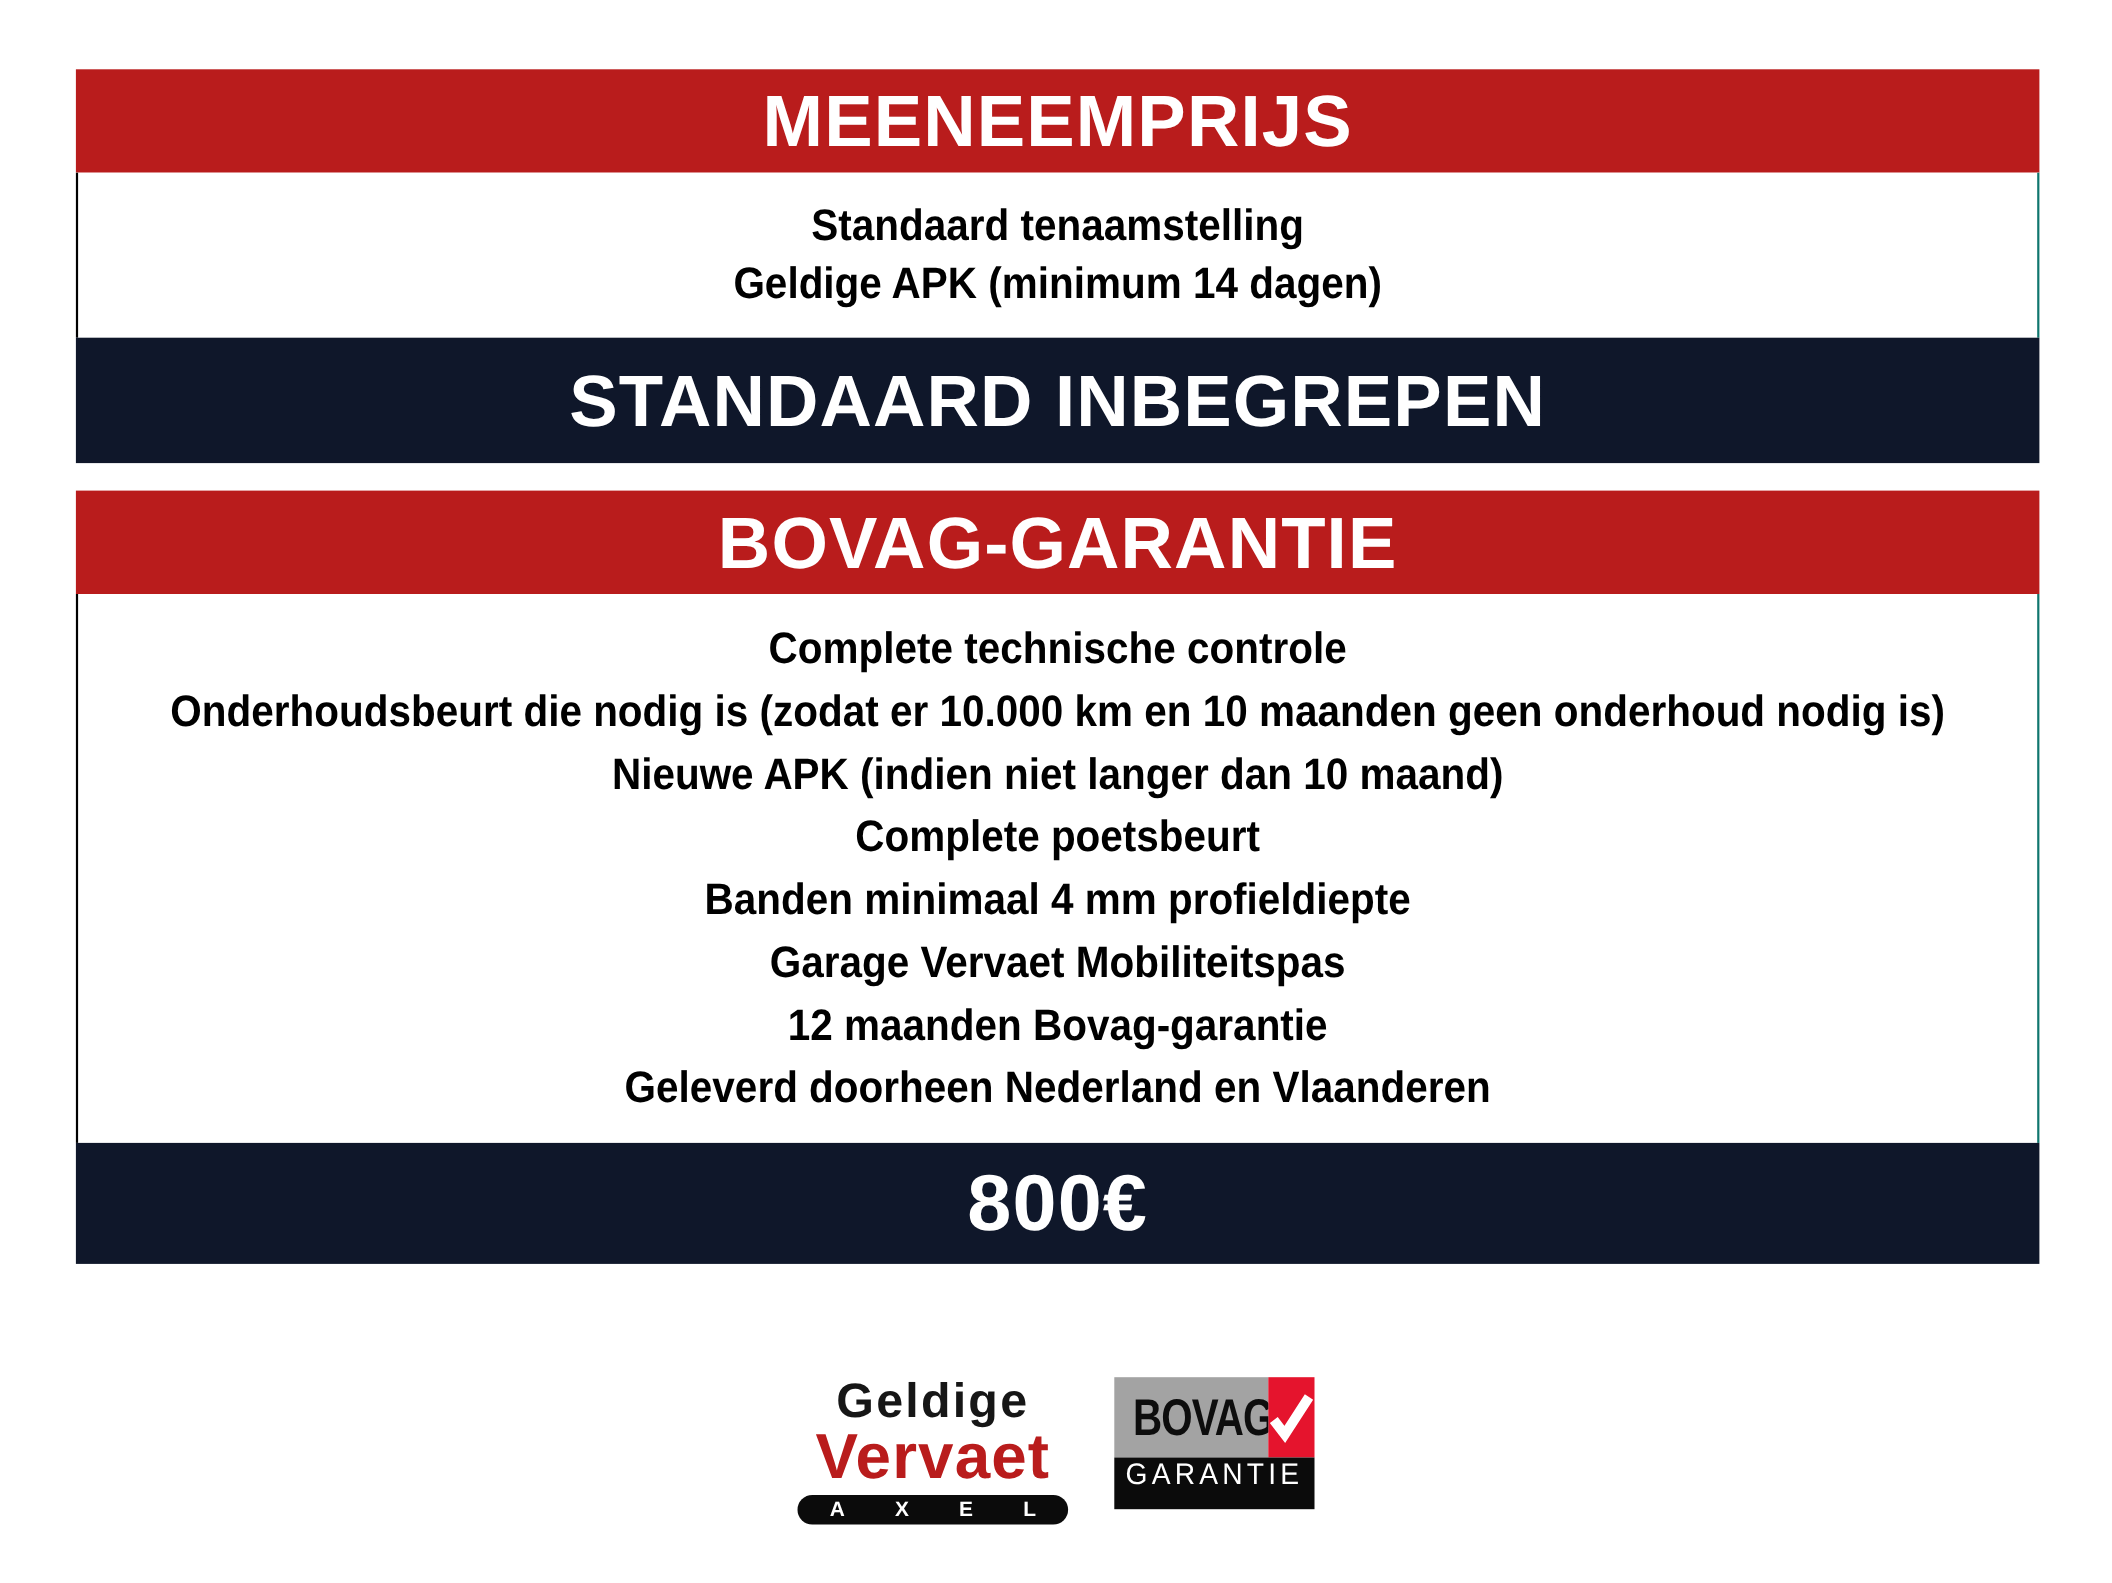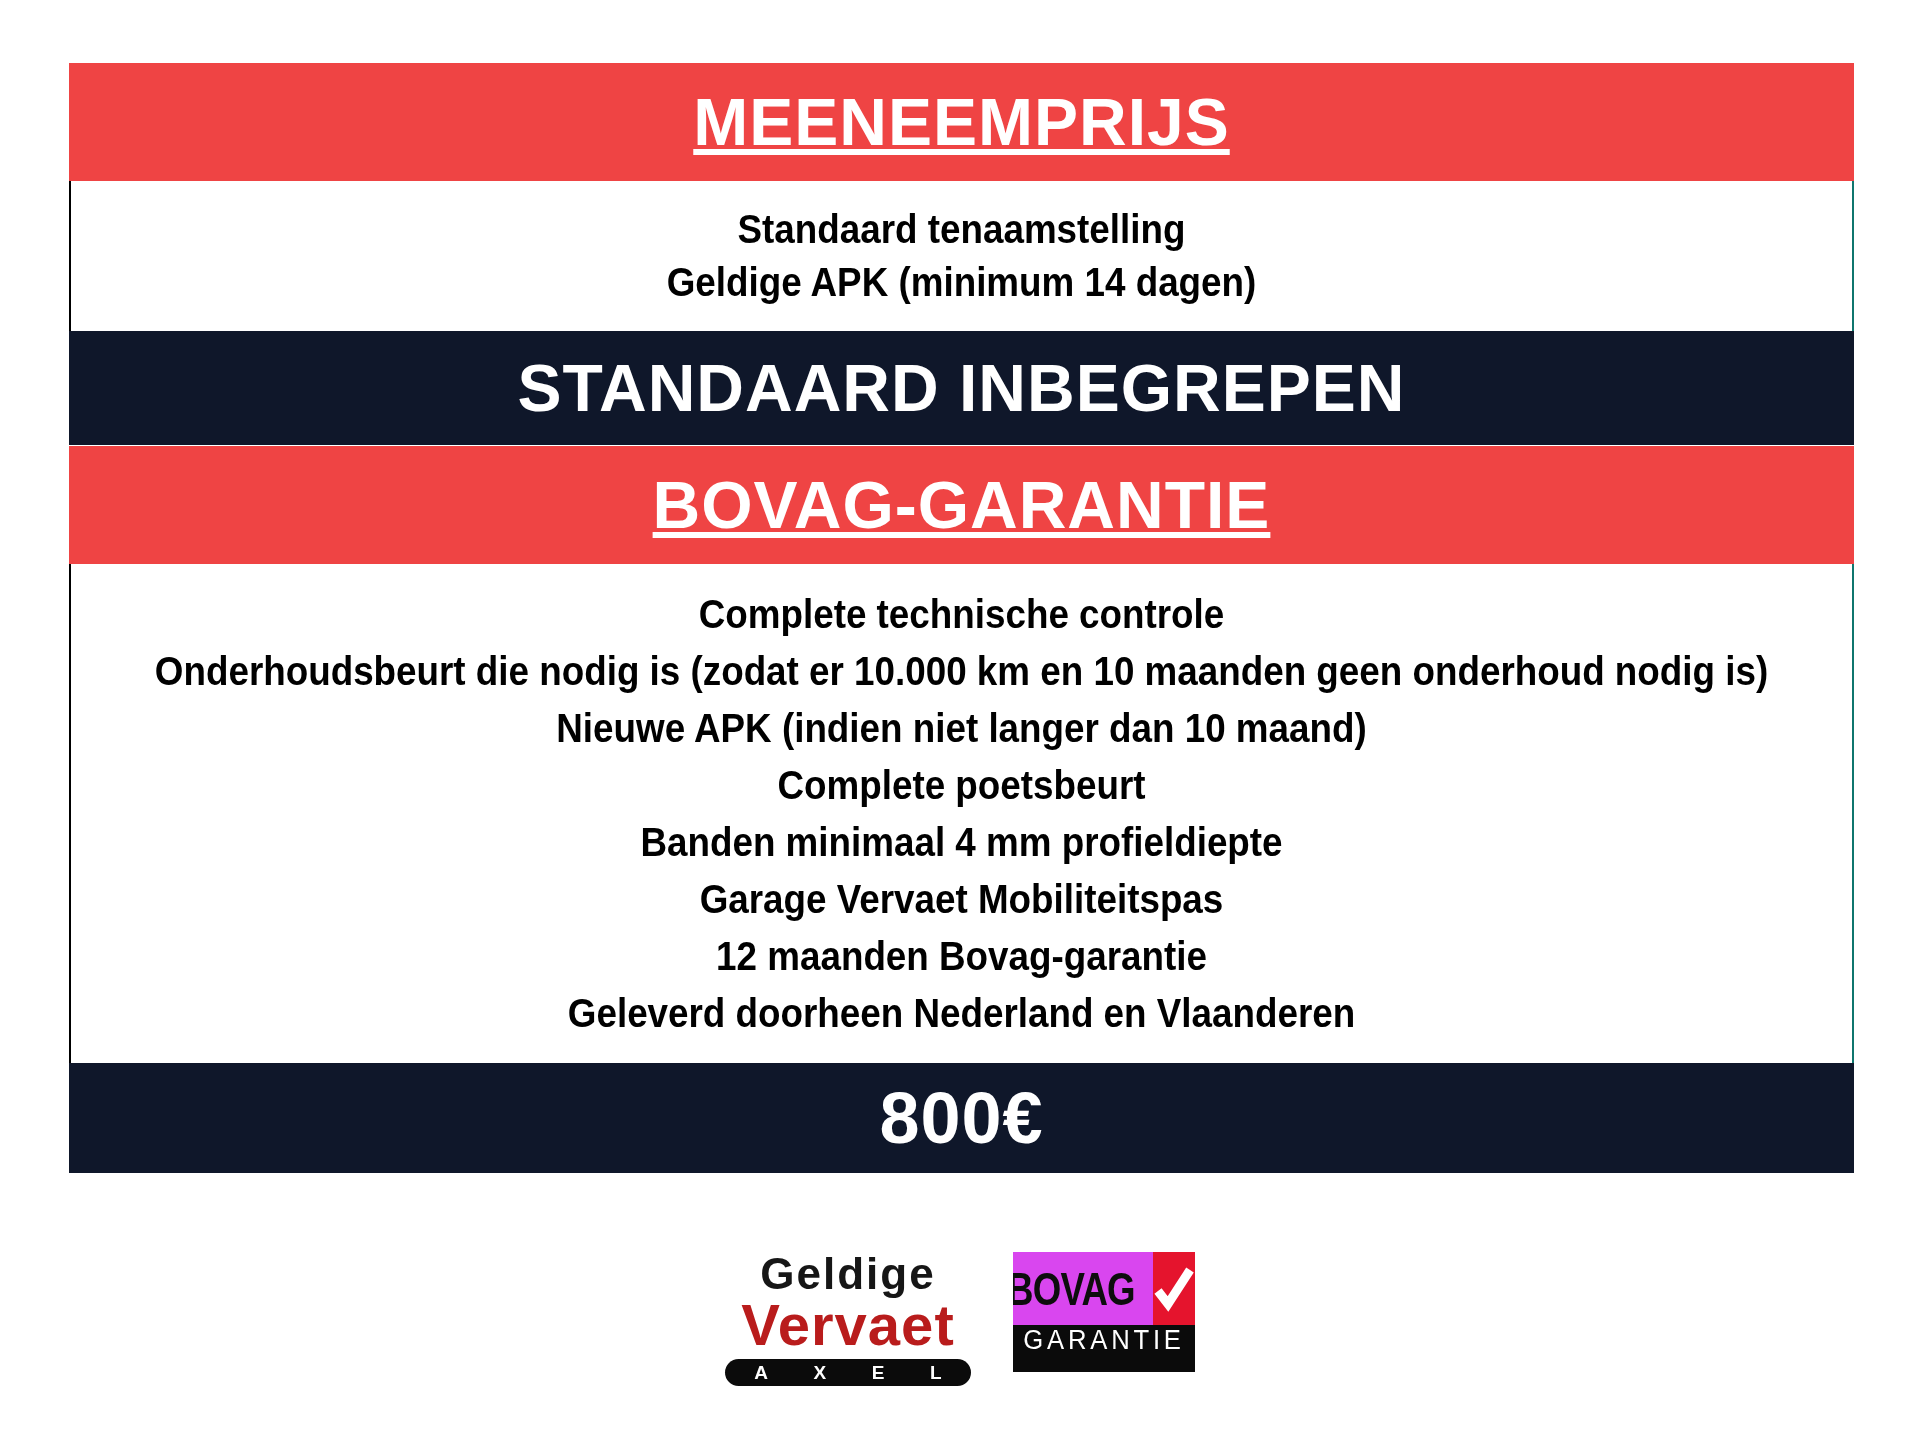--- a/index.html
+++ b/index.html
@@ -9,21 +9,21 @@
     font-family:"Liberation Sans", sans-serif; color:#000;
   }
   .box { position:absolute; left:69px; width:1785px; box-sizing:border-box; }
   .box-meeneemprijs { top:63px; }
   .box-bovag { top:446px; }
 
   .bar {
     display:flex; align-items:center; justify-content:center;
     font-weight:bold; color:#ffffff;
   }
-  .bar.black { background:#ef4444; height:118px;text-decoration:underline; }
+  .bar.black { background:#b91c1c; height:94px; }
   .bar.red   { background:#0f172a; height:114px; }
   .box-bovag .bar.red { height:110px; }
   .bar-text { font-size:66px; letter-spacing:1px; white-space:nowrap; }
   .price-text { font-size:72px; letter-spacing:1px; }
 
   .box-body {
     background:#ffffff;
     border-left:2px solid #000; border-right:2px solid #0f766e;
     display:flex; flex-direction:column; justify-content:center;
     text-align:center;
@@ -58,22 +58,22 @@
     display:flex; align-items:center; justify-content:center;
   }
   .vv-pill span {
     color:#fff; font-weight:bold; font-size:19px; line-height:19px;
     letter-spacing:2.4em; margin-right:-2.4em;
   }
 
   .bovag-logo { width:182px; height:120px; display:flex; flex-direction:column; }
   .bovag-top { display:flex; height:73px; }
   .bovag-cell-yellow {
-    width:129px; background:#d946ef;
-    display:flex; align-items:center; justify-content:flex-end; overflow:hidden;padding-left:21px;
+    width:129px; background:#a3a3a3;
+    display:flex; align-items:center; justify-content:center; overflow:hidden;padding-left:21px;
   }
   .bovag-cell-yellow span {
     font-size:47px; font-weight:bold; color:#0d0d0d;
     transform:scaleX(0.78); letter-spacing:-1px; white-space:nowrap;
   }
   .bovag-cell-red {
     flex:1; background:#e5142d;
     display:flex; align-items:center; justify-content:center;
   }
   .bovag-bottom {

